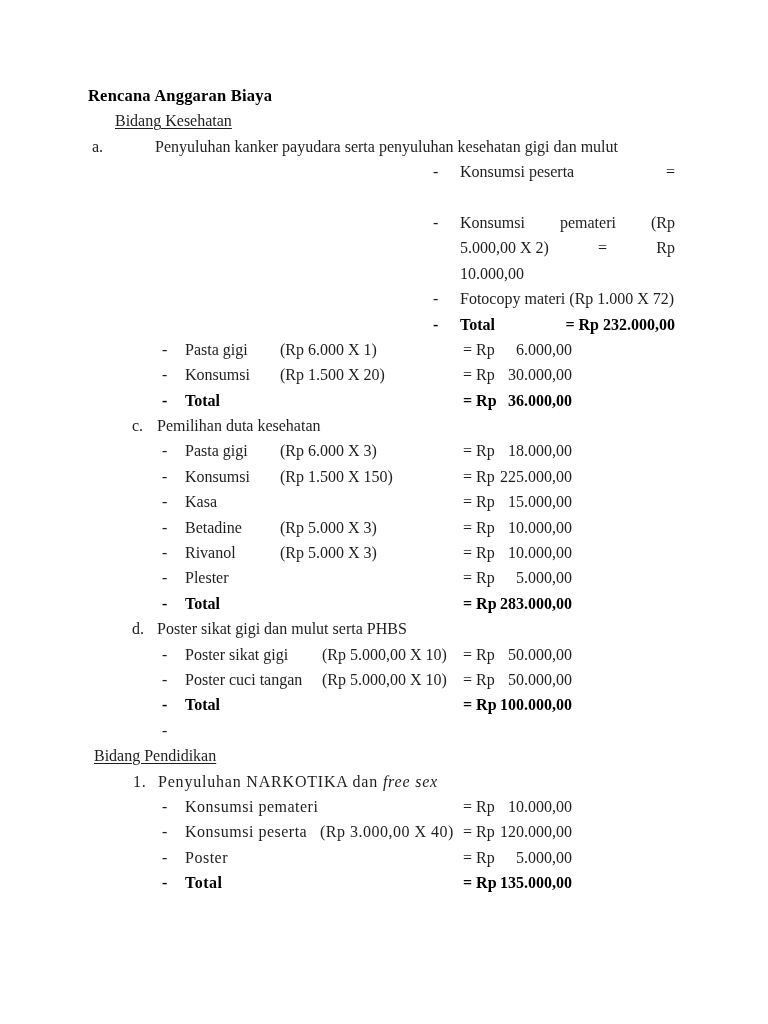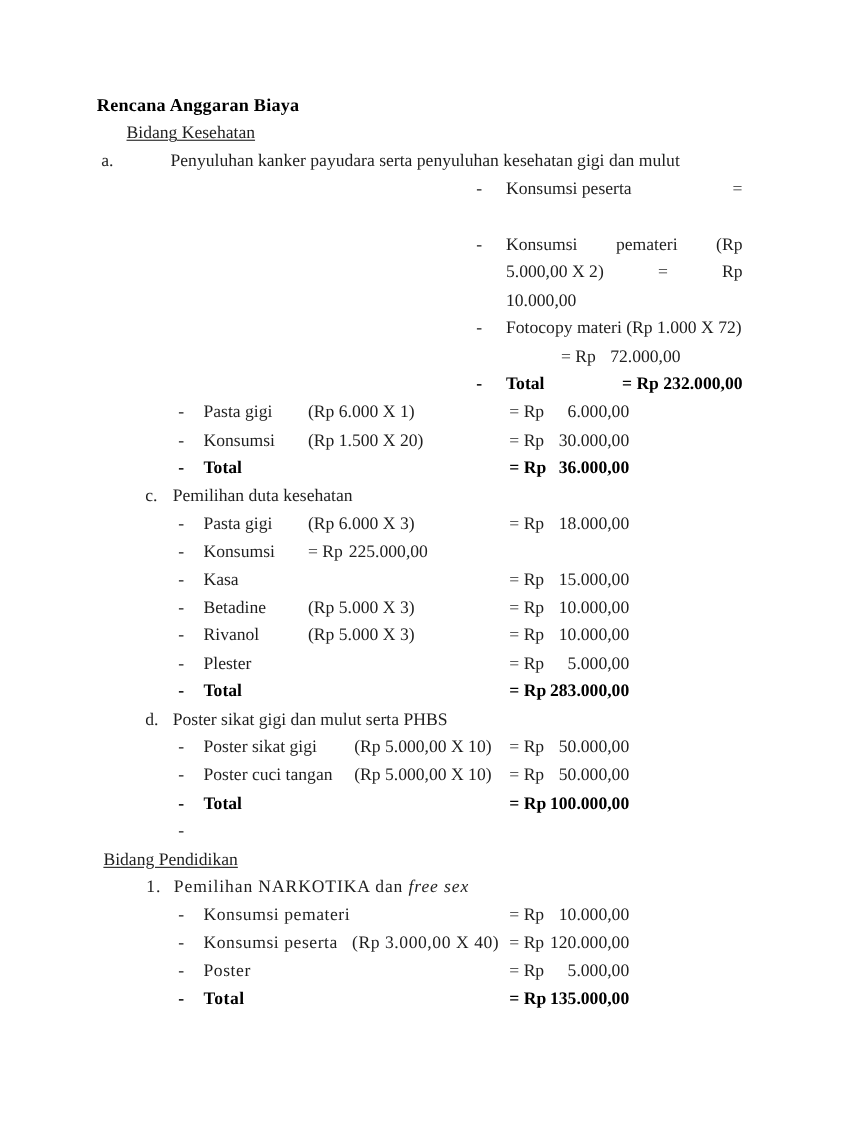--- a/index.html
+++ b/index.html
@@ -63,43 +63,42 @@
     <div class="line"><span class="sec-head underline" style="margin-left:115px">Bidang Kesehatan</span></div>
 
     <div class="line item-a-head"><span class="letter">a.</span><span>Penyuluhan kanker payudara serta penyuluhan kesehatan gigi dan mulut</span></div>
 
     <div class="line ra-line"><span class="ra-dash">-</span><span class="ra-just"><span>Konsumsi peserta</span><span>=</span></span></div>
     <div class="line ra-line"><span class="ra-dash"></span></div>
     <div class="line ra-line"><span class="ra-dash">-</span><span class="ra-just"><span>Konsumsi</span><span>pemateri</span><span>(Rp</span></span></div>
     <div class="line ra-line"><span class="ra-dash"></span><span class="ra-just"><span>5.000,00 X 2)</span><span>=</span><span>Rp</span></span></div>
     <div class="line ra-line"><span class="ra-dash"></span><span class="ra-plain">10.000,00</span></div>
     <div class="line ra-line"><span class="ra-dash">-</span><span class="ra-plain">Fotocopy materi (Rp 1.000 X 72)</span></div>
-    <div class="line ra-sub"><span>= Rp</span><span class="amt">72.000,00</span></div>
     <div class="line ra-line bold"><span class="ra-dash">-</span><span class="ra-just"><span>Total</span><span>= Rp 232.000,00</span></span></div>
 
     <div class="line row"><span class="c-dash">-</span><span class="c-label">Pasta gigi</span><span class="c-form">(Rp 6.000 X 1)</span><span class="c-eq"><span>= Rp</span><span>6.000,00</span></span></div>
     <div class="line row"><span class="c-dash">-</span><span class="c-label">Konsumsi</span><span class="c-form">(Rp 1.500 X 20)</span><span class="c-eq"><span>= Rp</span><span>30.000,00</span></span></div>
     <div class="line row bold"><span class="c-dash">-</span><span class="c-label">Total</span><span class="c-form"></span><span class="c-eq"><span>= Rp</span><span>36.000,00</span></span></div>
 
     <div class="line item-head"><span class="letter">c.</span><span>Pemilihan duta kesehatan</span></div>
     <div class="line row"><span class="c-dash">-</span><span class="c-label">Pasta gigi</span><span class="c-form">(Rp 6.000 X 3)</span><span class="c-eq"><span>= Rp</span><span>18.000,00</span></span></div>
-    <div class="line row"><span class="c-dash">-</span><span class="c-label">Konsumsi</span><span class="c-eq"><span>= Rp</span><span>225.000,00</span></span></div>
+    <div class="line row"><span class="c-dash">-</span><span class="c-label">Konsumsi</span><span class="c-form">(Rp 1.500 X 150)</span><span class="c-eq"><span>= Rp</span><span>225.000,00</span></span></div>
     <div class="line row"><span class="c-dash">-</span><span class="c-label">Kasa</span><span class="c-form"></span><span class="c-eq"><span>= Rp</span><span>15.000,00</span></span></div>
     <div class="line row"><span class="c-dash">-</span><span class="c-label">Betadine</span><span class="c-form">(Rp 5.000 X 3)</span><span class="c-eq"><span>= Rp</span><span>10.000,00</span></span></div>
     <div class="line row"><span class="c-dash">-</span><span class="c-label">Rivanol</span><span class="c-form">(Rp 5.000 X 3)</span><span class="c-eq"><span>= Rp</span><span>10.000,00</span></span></div>
     <div class="line row"><span class="c-dash">-</span><span class="c-label">Plester</span><span class="c-form"></span><span class="c-eq"><span>= Rp</span><span>5.000,00</span></span></div>
     <div class="line row bold"><span class="c-dash">-</span><span class="c-label">Total</span><span class="c-form"></span><span class="c-eq"><span>= Rp</span><span>283.000,00</span></span></div>
 
     <div class="line item-head"><span class="letter">d.</span><span>Poster sikat gigi dan mulut serta PHBS</span></div>
     <div class="line row row-d"><span class="c-dash">-</span><span class="c-label">Poster sikat gigi</span><span class="c-form">(Rp 5.000,00 X 10)</span><span class="c-eq"><span>= Rp</span><span>50.000,00</span></span></div>
     <div class="line row row-d"><span class="c-dash">-</span><span class="c-label">Poster cuci tangan</span><span class="c-form">(Rp 5.000,00 X 10)</span><span class="c-eq"><span>= Rp</span><span>50.000,00</span></span></div>
     <div class="line row row-d bold"><span class="c-dash">-</span><span class="c-label">Total</span><span class="c-form"></span><span class="c-eq"><span>= Rp</span><span>100.000,00</span></span></div>
     <div class="line lone-dash">-</div>
 
     <div class="line"><span class="underline" style="margin-left:94px">Bidang Pendidikan</span></div>
-    <div class="line item-head sp-title" style="margin-left:133px"><span class="letter">1.</span><span>Pemilihan NARKOTIKA dan </span><span class="italic">free sex</span></div>
+    <div class="line item-head sp-title" style="margin-left:133px"><span class="letter">1.</span><span>Penyuluhan NARKOTIKA dan </span><span class="italic">free sex</span></div>
     <div class="line row row-p"><span class="c-dash">-</span><span class="c-label">Konsumsi pemateri</span><span class="c-form"></span><span class="c-eq"><span>= Rp</span><span>10.000,00</span></span></div>
     <div class="line row row-p"><span class="c-dash">-</span><span class="c-label">Konsumsi peserta</span><span class="c-form">(Rp 3.000,00 X 40)</span><span class="c-eq"><span>= Rp</span><span>120.000,00</span></span></div>
     <div class="line row row-p"><span class="c-dash">-</span><span class="c-label">Poster</span><span class="c-form"></span><span class="c-eq"><span>= Rp</span><span>5.000,00</span></span></div>
     <div class="line row row-p bold"><span class="c-dash">-</span><span class="c-label">Total</span><span class="c-form"></span><span class="c-eq"><span>= Rp</span><span>135.000,00</span></span></div>
 
   </div>
 </div>
 
 </body></html>

